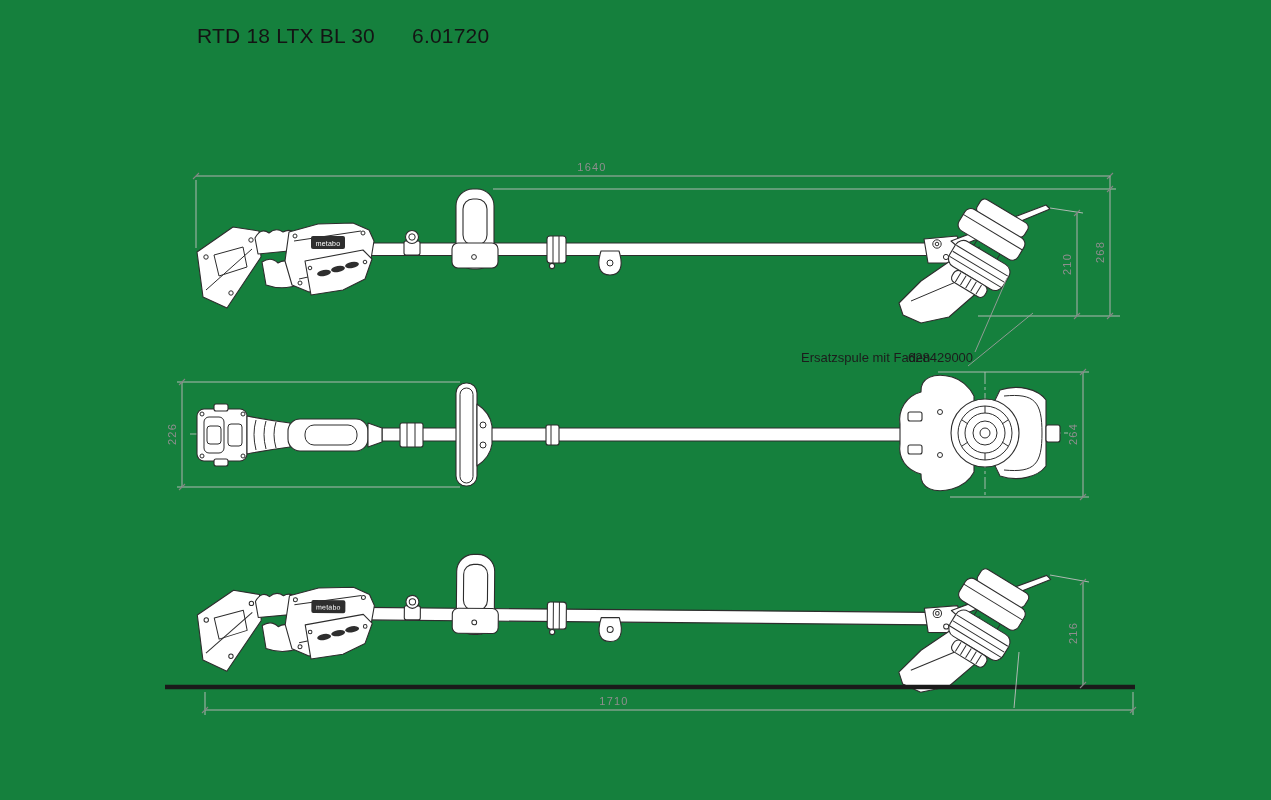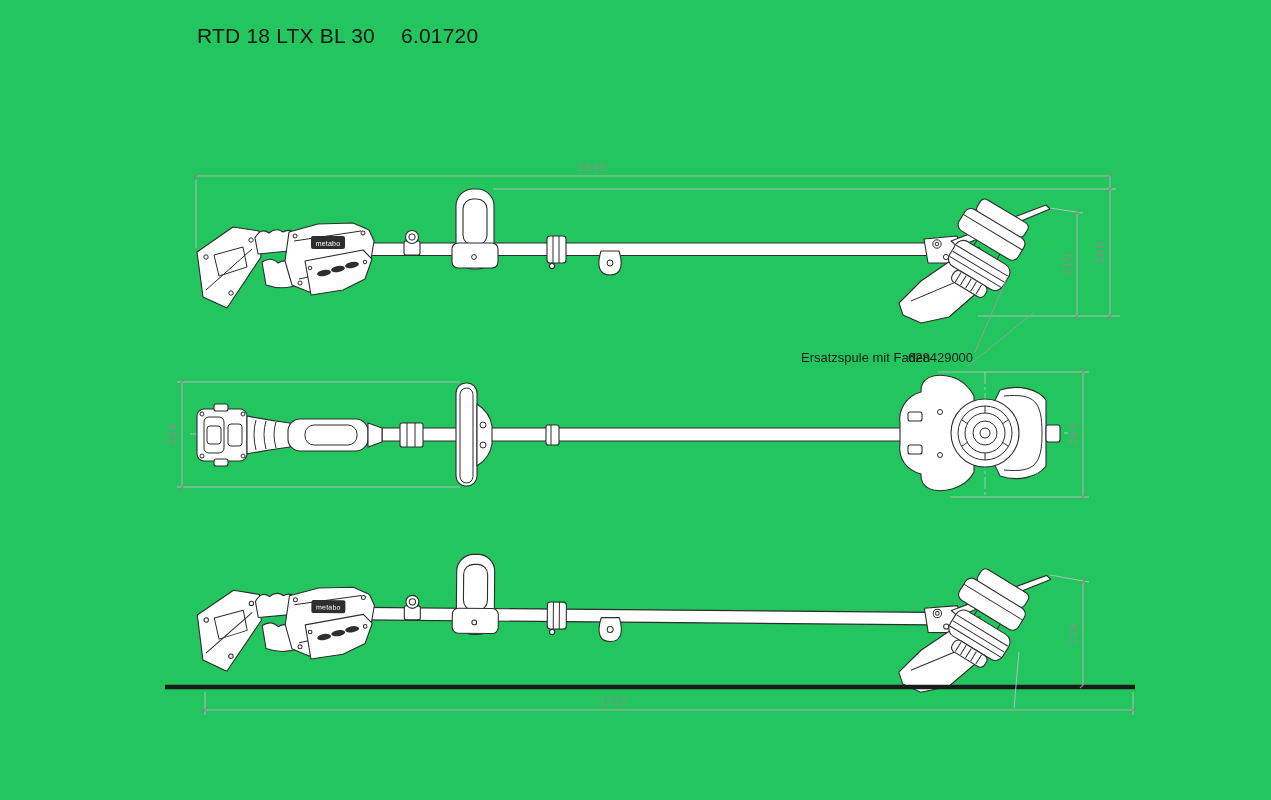--- a/index.html
+++ b/index.html
@@ -1,19 +1,19 @@
 <!DOCTYPE html>
 <html><head>
 <meta charset="utf-8">
 <style>
   html,body{margin:0;padding:0;background:#ffffff;}
-  .canvas{position:relative;width:1271px;height:800px;background:#22c55e;overflow:hidden;
+  .canvas{position:relative;width:1271px;height:800px;background:#15803d;overflow:hidden;
           font-family:"Liberation Sans",sans-serif;text-decoration:underline;}
   .title{position:absolute;top:24px;left:197px;font-size:21px;color:#141414;letter-spacing:.2px;white-space:nowrap;}
-  .title .code{position:absolute;left:204px;top:0;}
+  .title .code{position:absolute;left:215px;top:0;}
   svg.drawing{position:absolute;left:0;top:0;}
   .art{fill:#ffffff;stroke:#2d2d2d;stroke-width:1.1;stroke-linejoin:round;}
   .artline{fill:none;stroke:#2d2d2d;stroke-width:1;stroke-linejoin:round;}
   .dark{fill:#2e2e2e;stroke:none;}
   .dim{stroke:#b0b0b0;stroke-width:1;fill:none;}
   .ext{stroke:#bfbfbf;stroke-width:.9;fill:none;}
   .tick{stroke:#858585;stroke-width:1.1;}
   .cl{stroke:#c9c9c9;stroke-width:.8;fill:none;stroke-dasharray:12 3 3 3;}
   .leader{stroke:#9e9e9e;stroke-width:.9;fill:none;}
   .dimtext{fill:#8e8e8e;font-family:"Liberation Sans",sans-serif;font-size:11px;letter-spacing:1.2px;}

